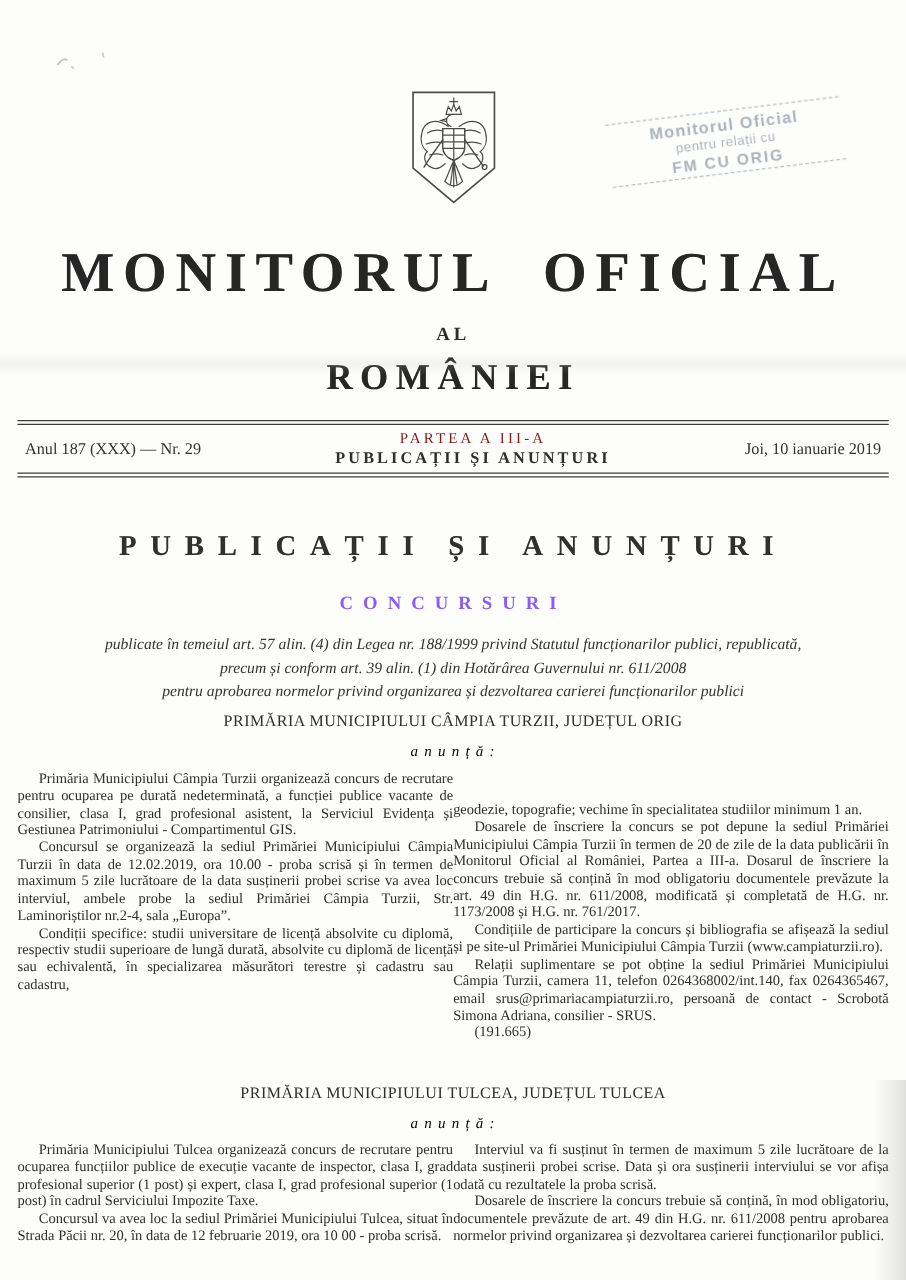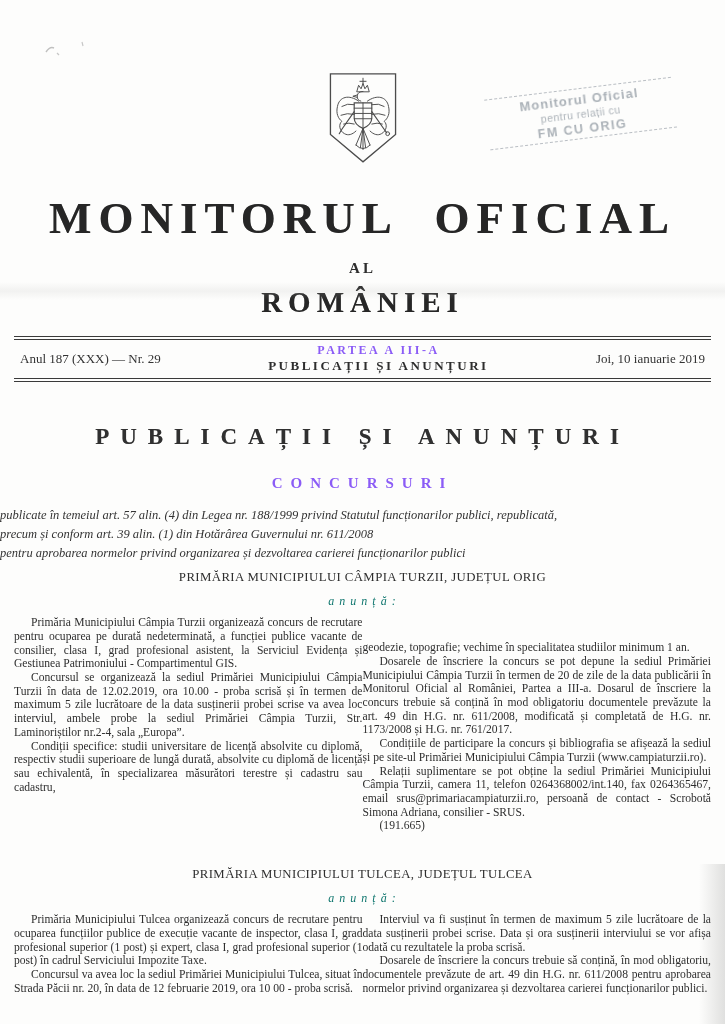--- a/index.html
+++ b/index.html
@@ -58,39 +58,39 @@
   }
   
   .rule-double { margin:0 14px; height:4px; border-top:1.5px solid #3a3a3a; border-bottom:1px solid #3a3a3a; }
   .rule-double.top { margin-top:17px; }
   .edition-bar {
     margin:0 14px; padding:3px 6px 4px 6px;
     display:flex; align-items:center; justify-content:space-between;
   }
   .edition-issue, .edition-date { font-size:13px; color:#333; white-space:nowrap; }
   .edition-center { text-align:center; line-height:1.25; }
-  .edition-part1 { font-size:12px; font-weight:bold; letter-spacing:2.5px; color:#8b5cf6; }
+  .edition-part1 { font-size:12px; font-weight:normal; letter-spacing:2.5px; color:#7f1d1d; }
   .edition-part2 { font-size:13px; font-weight:bold; letter-spacing:2.5px; color:#2e2e2e; }
   
   .section-title {
     margin-top:42px; text-align:center;
     font-size:23px; font-weight:bold; letter-spacing:11px; color:#303030;
     text-shadow:0 0 .4px rgba(0,0,0,.35);
   }
   .section-subtitle {
     margin-top:25px; text-align:center;
     font-size:15px; font-weight:bold; letter-spacing:8px; color:#8b5cf6;
   }
-  .legal-basis { margin-top:14px; font-style:italic; font-size:12.5px; line-height:19px; color:#333; }
+  .legal-basis { margin-top:14px; text-align:center; font-style:italic; font-size:12.5px; line-height:19px; color:#333; }
   .ann-heading {
     margin-top:7px; text-align:center;
     font-size:12.8px; letter-spacing:.4px; color:#2e2e2e;
   }
   .ann-heading.second { margin-top:34px; }
-  .announce-label { margin-top:9px; text-align:center; font-style:italic; font-size:12px; letter-spacing:1px; color:#0f766e; }
+  .announce-label { margin-top:9px; text-align:center; font-style:italic; font-size:12px; letter-spacing:1px; color:#000000; }
   
   .cols { display:flex; margin:7px 14px 0 14px; }
   .col { flex:1 1 0; font-size:11.6px; line-height:13.7px; text-align:justify; color:#2e2e2e; }
   .col p { text-indent:17px; }
   .col p.no-indent { text-indent:0;margin-top:25px; }
   .col p.ref { text-align:left; }
 </style>
 </head>
 <body>
 

